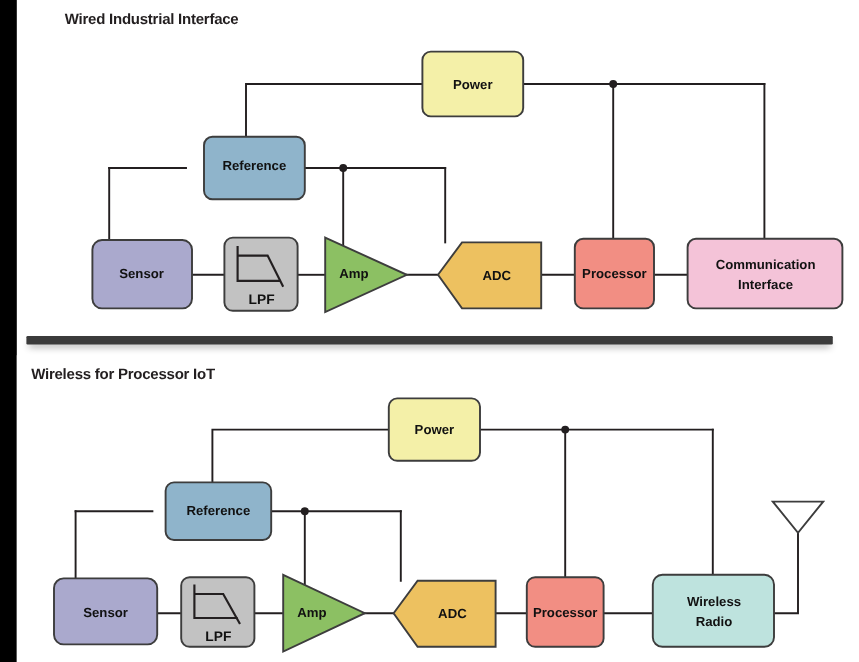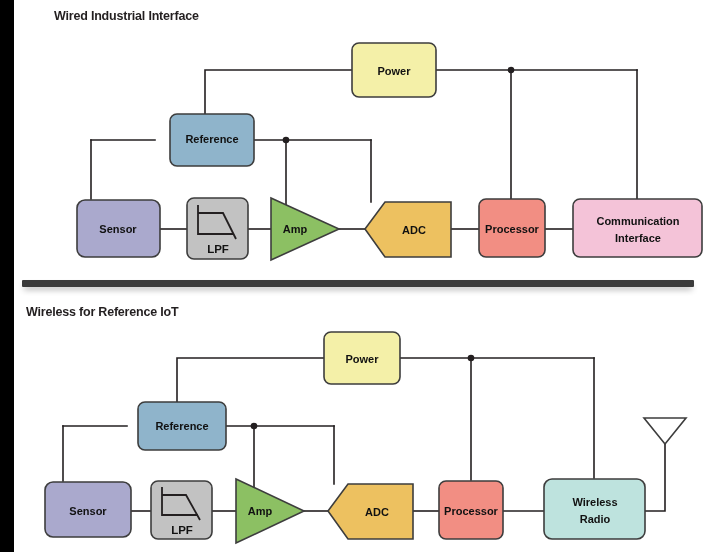--- a/index.html
+++ b/index.html
@@ -185,21 +185,21 @@
         <text class="node-label" x="596" y="221">Communication</text>
         <text class="node-label" x="596" y="238">Interface</text>
       </g>
 
     </svg>
   </div>
 
   <div class="divider"></div>
 
   <div class="panel panel-bot">
-    <div class="panel-title">Wireless for Reference IoT</div>
+    <div class="panel-title">Wireless for Processor IoT</div>
 
     <svg class="diagram" viewBox="0 0 702 256">
 
       <g>
 
         <path class="wire" d="M 310 62 L 163 62 L 163 107"></path>
 
         <path class="wire" d="M 385 62 L 580 62"></path>
         <path class="wire" d="M 457 62 L 457 184"></path>
         <circle class="junction" cx="457" cy="62" r="3.3"></circle>

